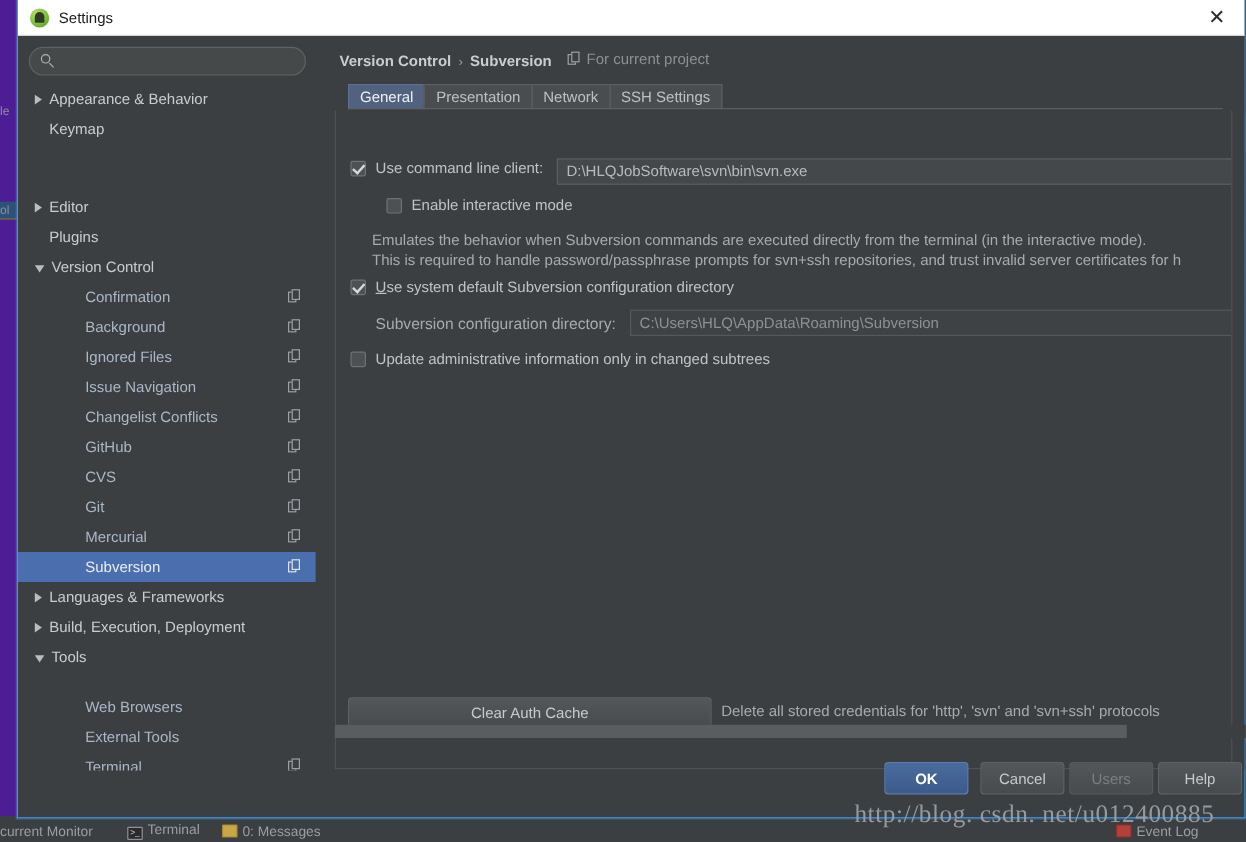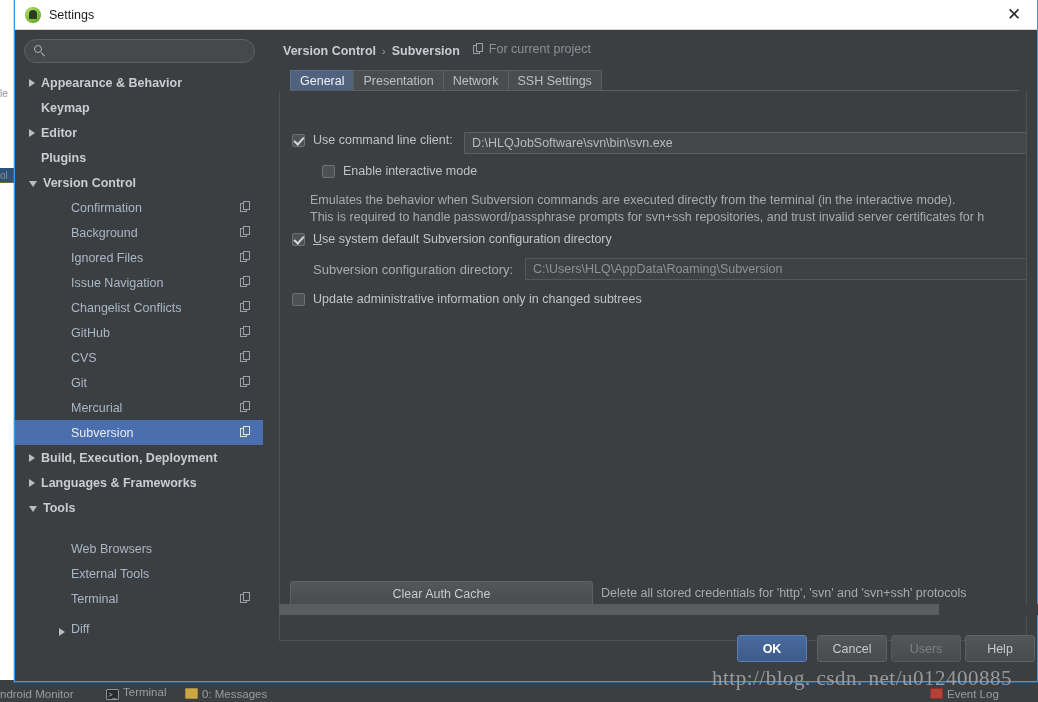--- a/index.html
+++ b/index.html
@@ -8,21 +8,21 @@
     background: #3c3f41;
     font-family: "Liberation Sans", sans-serif;
     overflow: hidden;
   }
   #root { position: relative; width: 1038px; height: 702px; background: #3c3f41; }
 
   
   .ide-bg { position: absolute; inset: 0; background: #3c3f41; }
   .ide-left-strip {
     position: absolute; left: 0; top: 0; width: 22px; height: 702px;
-    background: #ffffff;
+    background: #4c1d95;
   }
   .ide-strip-tick {
     position: absolute; left: 0; width: 22px; color: #8d9196;
     font-size: 10px; white-space: nowrap; overflow: hidden;
   }
   .ide-strip-hl {
     position: absolute; left: 0; width: 20px; height: 15px;
     background: #2d5177; border-bottom: 1px solid #7a6a3a;
   }
   .ide-statusbar {
@@ -115,21 +115,21 @@
     position: absolute; left: 26px; top: 0; right: 8px; height: 22px;
     background: transparent; border: none; outline: none;
     color: #bbbbbb; font-family: "Liberation Sans", sans-serif; font-size: 12px;
   }
 
   .tree { position: absolute; left: 0; top: 40px; right: 0; bottom: 0; overflow: hidden; }
   .tree-row {
     position: relative; height: 25px; display: flex; align-items: center;
     color: #a9b7c6; font-size: 12.5px; white-space: nowrap;
   }
-  .tree-row.top { color: #c8cdd2; font-weight: bold; }
+  .tree-row.top { color: #c8cdd2; font-weight: normal; }
   .tree-row.sel { background: #4b6eaf; }
   .tree-row.sel .label { color: #e8ecef; }
   .arrow {
     width: 0; height: 0; flex: none; margin-right: 6px;
   }
   .arrow.right {
     border-left: 6px solid #b9bdc1;
     border-top: 4.5px solid transparent;
     border-bottom: 4.5px solid transparent;
   }
@@ -303,21 +303,21 @@
 
   <div class="ide-right-col">
     <div class="ide-minimap" style="top:66px;height:46px"></div>
     <div class="ide-yellow-mark" style="top:96px"></div>
     <div class="ide-minimap" style="top:126px;height:62px"></div>
     <div class="ide-minimap" style="top:196px;height:90px"></div>
   </div>
 
   <div class="ide-statusbar">
     <div class="sb-item" style="left:0px">
-      <span>ndroid Monitor</span>
+      <span>current Monitor</span>
     </div>
     <div class="sb-item" style="left:106px">
       <span class="sb-icon term">&gt;_</span><span>Terminal</span>
     </div>
     <div class="sb-item" style="left:185px">
       <span class="sb-icon msg"></span><span>0: Messages</span>
     </div>
     <div class="sb-item" style="left:930px">
       <span class="sb-icon evt"></span><span>Event Log</span>
     </div>
@@ -345,21 +345,21 @@
         </div>
         <div class="tree" id="tree">
             <div class="tree-row top" style="padding-left: 14px;">
               <span class="arrow right"></span>
               <span class="label">Appearance &amp; Behavior</span>
             </div>
             <div class="tree-row top" style="padding-left: 14px;">
               <span class="arrow none"></span>
               <span class="label">Keymap</span>
             </div>
-            <div class="tree-row top" style="padding-left: 14px;">
+            <div class="tree-row top" style="padding-left: 14px; margin-top: 40px;">
               <span class="arrow right"></span>
               <span class="label">Editor</span>
             </div>
             <div class="tree-row top" style="padding-left: 14px;">
               <span class="arrow none"></span>
               <span class="label">Plugins</span>
             </div>
             <div class="tree-row top" style="padding-left: 14px;">
               <span class="arrow down"></span>
               <span class="label">Version Control</span>
@@ -439,25 +439,25 @@
             <div class="tree-row sel" style="padding-left: 44px;">
               <span class="arrow none"></span>
               <span class="label">Subversion</span>
               <span class="proj-badge">
                 <span class="b1"></span>
                 <span class="b2"></span>
               </span>
             </div>
             <div class="tree-row top" style="padding-left: 14px;">
               <span class="arrow right"></span>
-              <span class="label">Build, Execution, Deployment</span>
+              <span class="label">Languages &amp; Frameworks</span>
             </div>
             <div class="tree-row top" style="padding-left: 14px;">
               <span class="arrow right"></span>
-              <span class="label">Languages &amp; Frameworks</span>
+              <span class="label">Build, Execution, Deployment</span>
             </div>
             <div class="tree-row top" style="padding-left: 14px; align-items: center;">
               <span class="arrow down"></span>
               <span class="label">Tools</span>
             </div>
             <div class="tree-row" style="padding-left: 44px; margin-top: 16px;">
               <span class="arrow none"></span>
               <span class="label">Web Browsers</span>
             </div>
             <div class="tree-row" style="padding-left: 44px;">

